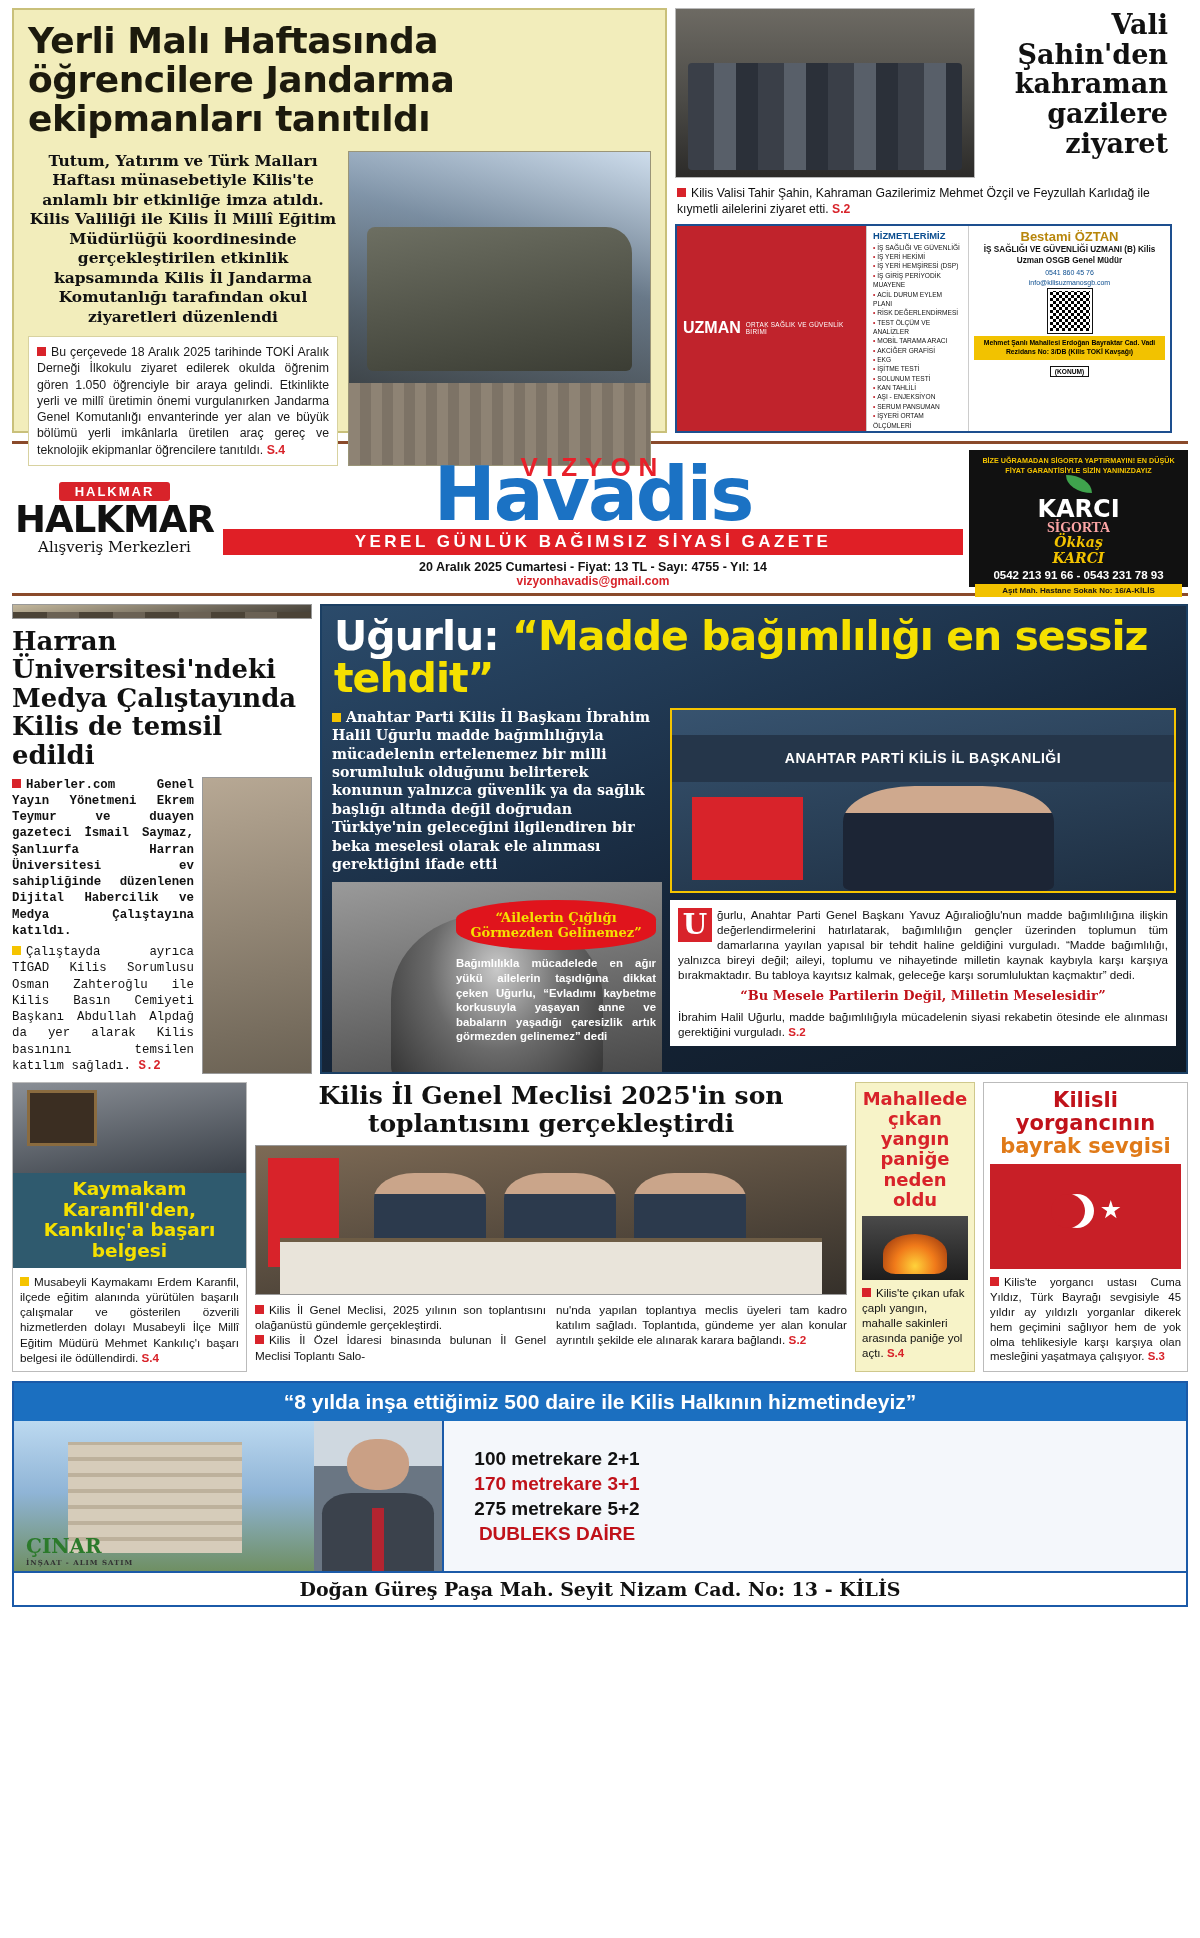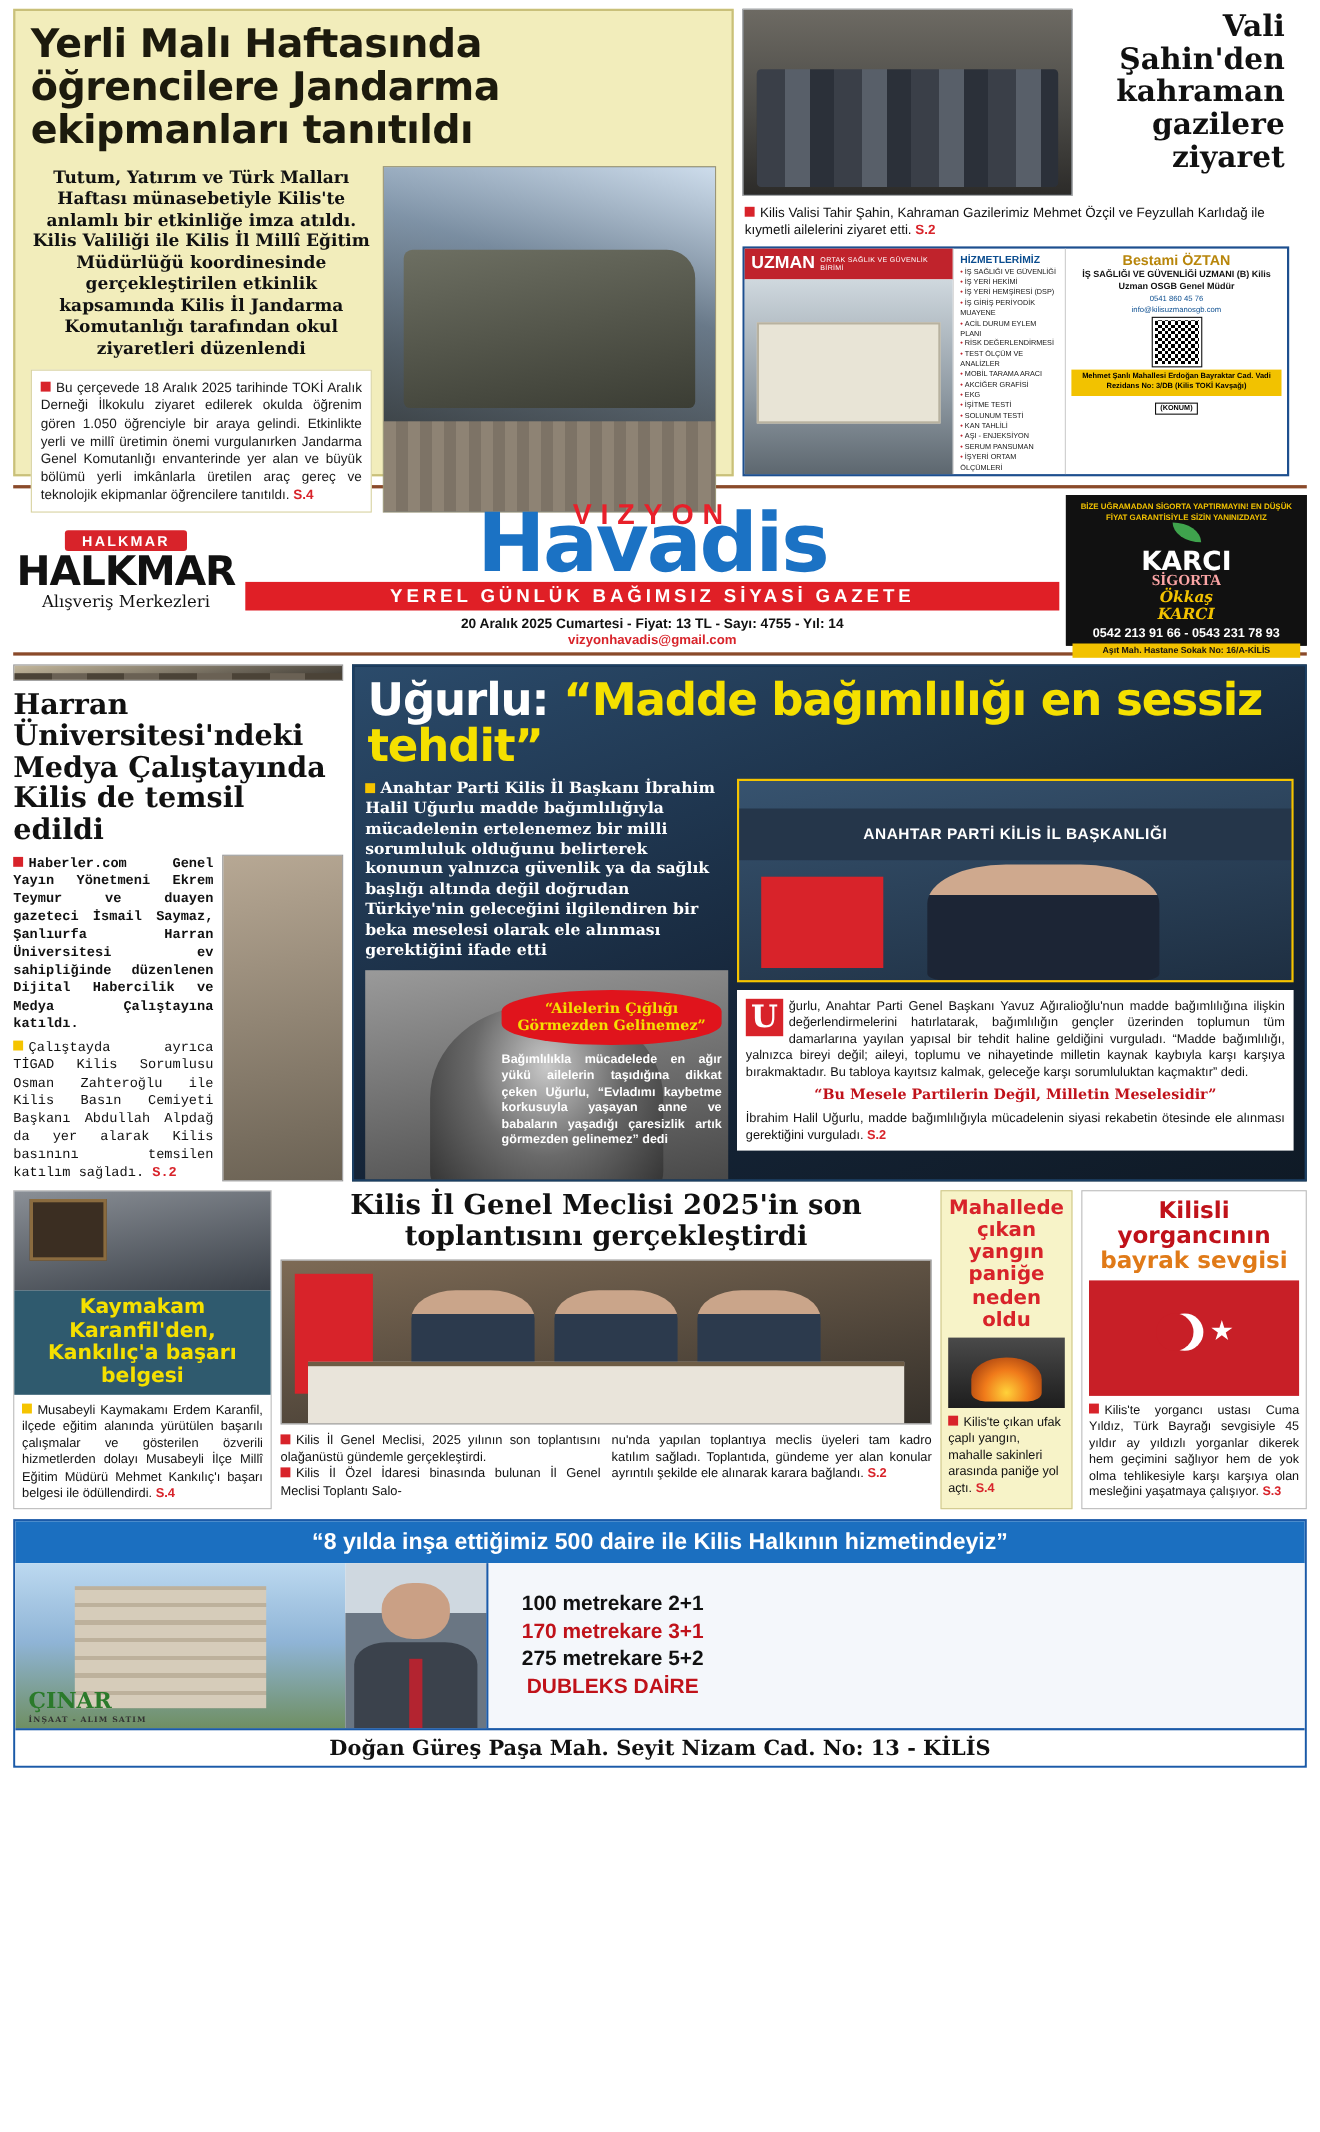--- a/index.html
+++ b/index.html
@@ -59,21 +59,21 @@
   .tr-title {
     flex:1; font-family:"DejaVu Serif", serif; font-weight:bold; font-size:27px;
     line-height:1.1; color:#111; text-align:right; padding-right:4px; padding-top:2px;
   }
   .tr-cap { font-size:12.2px; line-height:1.3; color:#111; padding:2px 2px 0 2px; }
 
   .ad-uzman {
     flex:1; border:2px solid #1d4f8f; background:#ffffff; display:flex; position:relative;
     min-height: 160px;
   }
-  .uz-left { width: 190px; border-right:1px solid #ccc; display:flex; flex-direction:column; }
+  .uz-left { width: 190px; border-right:1px solid #ccc; display:flex; flex-direction:row; }
   .uz-logo { background:#c0232c; color:#fff; font-weight:bold; font-size:16px;
      padding:5px 6px; display:flex; align-items:center; gap:5px;}
   .uz-logo small { display:block; font-size:6.4px; font-weight:normal; letter-spacing:.3px;}
   .uz-photo { flex:1; background: linear-gradient(180deg,#cfd8de,#8e99a2 60%,#5d676f);
      position:relative; overflow:hidden;}
   .uz-photo .shop { position:absolute; left:6%; top:22%; width:88%; height:52%;
      background:#e8e4d6; border:2px solid #b8b2a0;}
   .uz-mid { flex:1; padding:4px 6px; }
   .uz-mid h4 { font-size:9.4px; color:#0b4d8f; font-weight:bold; margin-bottom:2px;}
   .uz-mid ul { list-style:none; }

